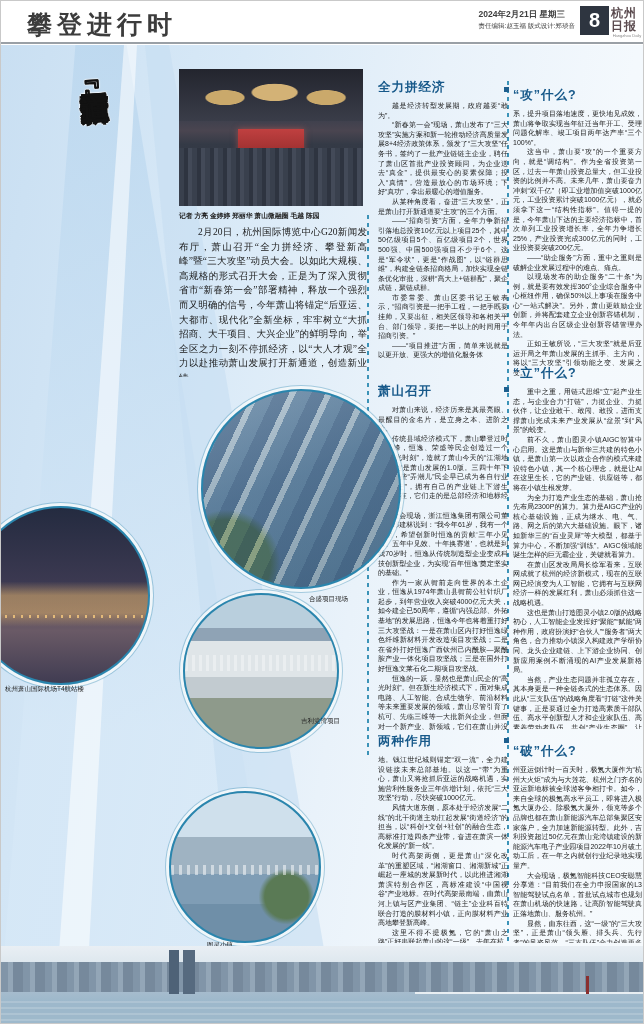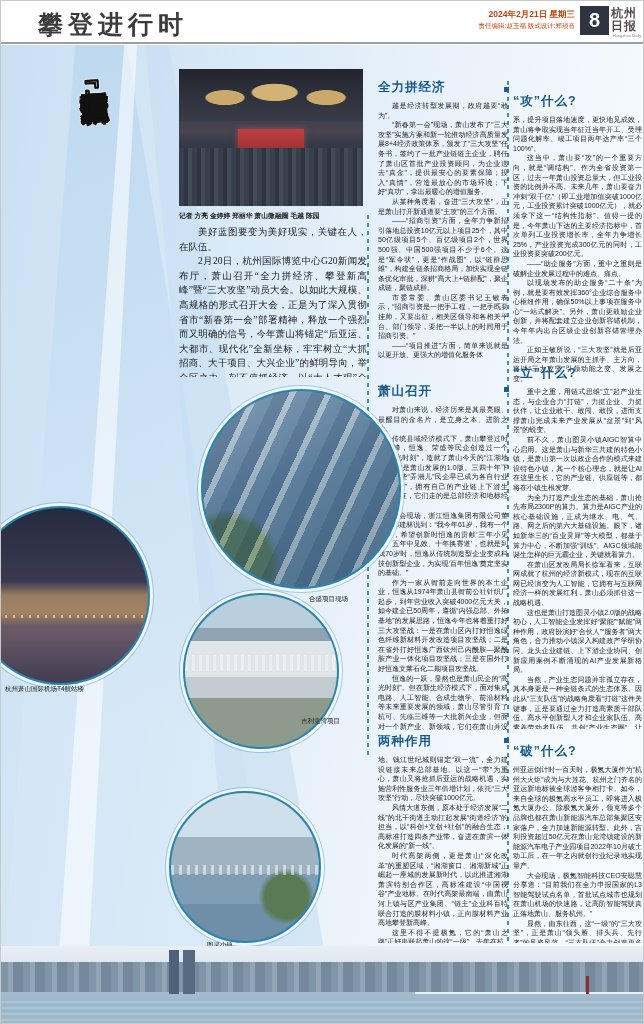--- a/index.html
+++ b/index.html
@@ -1,21 +1,21 @@
 <!DOCTYPE html>
 <html><head>
 <meta charset="utf-8">
 <style>
   html,body{margin:0;padding:0;background:#888;}
   .page{position:relative;width:644px;height:1024px;background:#fff;margin:0 auto;overflow:hidden;
         font-family:"Liberation Sans",sans-serif;border:1px solid #c9c9c9;box-sizing:border-box;}
   
   .hdr{position:absolute;left:0;top:0;width:644px;height:41px;background:#fff;border-bottom:2px solid #9aa0a6;}
-  .hdr-title{position:absolute;left:26px;top:7px;font-size:25px;font-weight:700;letter-spacing:5px;color:#3c3c3c;margin-left:11px;}
-  .hdr-dates{position:absolute;right:70px;top:8px;text-align:right;color:#c2410c;line-height:11px;}
+  .hdr-title{position:absolute;left:26px;top:7px;font-size:25px;font-weight:700;letter-spacing:5px;color:#3c3c3c;}
+  .hdr-dates{position:absolute;right:70px;top:8px;color:#404040;line-height:11px;}
   .hdr-date{font-size:8.5px;font-weight:700;}
   .hdr-editors{font-size:6.5px;}
   .pagenum{position:absolute;right:36px;top:5px;width:29px;height:29px;background:#2e3540;color:#fff;
            font-size:20px;font-weight:700;text-align:center;line-height:29px;}
   .masthead{position:absolute;right:1px;top:6px;width:33px;text-align:left;}
   .masthead-cn{font-family:"Liberation Serif",serif;font-weight:700;font-size:12px;color:#5a4a4e;line-height:13px;letter-spacing:1px;}
   .masthead-en{font-size:4.5px;color:#8a8a8a;transform:scale(.9);}
   
   .content{position:absolute;left:0;top:44px;width:644px;height:980px;overflow:hidden;
            background:linear-gradient(100deg,#c9dff2 0%,#d8e9f7 30%,#e9f2fa 55%,#f4f9fd 78%,#f6fafd 100%);}
@@ -48,21 +48,21 @@
   .intro p{margin:0;text-indent:2em;}
   
   .sec{position:absolute;z-index:3;overflow:hidden;}
   .sec h3{margin:0 0 5px 0;font-size:12.5px;font-weight:800;color:#17598a;letter-spacing:1px;}
   .sec h3.r{text-align:left;}
   .sec p{margin:0;font-size:7px;line-height:9.6px;color:#1c1c1c;text-align:justify;text-indent:2em;}
   .sec p.noind{text-indent:0;}
   .sec-m1{left:377px;top:34px;width:130px;height:300px;}
   .sec-m2{left:377px;top:338px;width:130px;height:348px;}
   .sec-m3{left:377px;top:688px;width:130px;height:210px;}
-  .sec-r1{left:512px;top:48px;width:129px;height:298px;}
+  .sec-r1{left:512px;top:42px;width:129px;height:298px;}
   .sec-r2{left:512px;top:320px;width:129px;height:364px;}
   .sec-r3{left:512px;top:698px;width:129px;height:200px;}
   .dash{position:absolute;width:2px;z-index:2;
         background:repeating-linear-gradient(180deg,#3c93b8 0 4px,transparent 4px 8px);}
   .dash1{left:366px;top:170px;height:540px;}
   .dash2{left:506px;top:36px;height:862px;}
   .sq{position:absolute;width:5px;height:5px;background:#1d5f8e;z-index:4;}
   
   .circ{position:absolute;border-radius:50%;border:2px solid #2a85ad;z-index:4;
         box-shadow:0 0 0 3px rgba(255,255,255,.85),0 0 0 4px rgba(42,133,173,.35);overflow:hidden;}
@@ -128,21 +128,20 @@
     <div class="headline">从『三支队伍』到『三大攻坚』看萧山如何打开新通道</div>
 
     <div class="conf-photo">
       <div class="ceil"></div>
       <div class="screen"></div>
       <div class="crowd"></div>
     </div>
 
     <div class="byline">记者 方亮 金婷婷 郑丽华 萧山微融圈 毛越 陈园</div>
     <div class="intro">
-      <p>美好蓝图要变为美好现实，关键在人，在队伍。</p>
       <p>2月20日，杭州国际博览中心G20新闻发布厅，萧山召开“全力拼经济、攀登新高峰”暨“三大攻坚”动员大会。以如此大规模、高规格的形式召开大会，正是为了深入贯彻省市“新春第一会”部署精神，释放一个强烈而又明确的信号，今年萧山将锚定“后亚运、大都市、现代化”全新坐标，牢牢树立“大抓招商、大干项目、大兴企业”的鲜明导向，举全区之力一刻不停抓经济，以“大人才观”全力以赴推动萧山发展打开新通道，创造新业绩。</p>
     </div>
 
     <div class="dash dash1"></div>
     <div class="dash dash2"></div>
     <div class="sq" style="left:503px;top:42px"></div>
     <div class="sq" style="left:503px;top:342px"></div>
     <div class="sq" style="left:503px;top:693px"></div>
 
     <section class="sec sec-m1">

